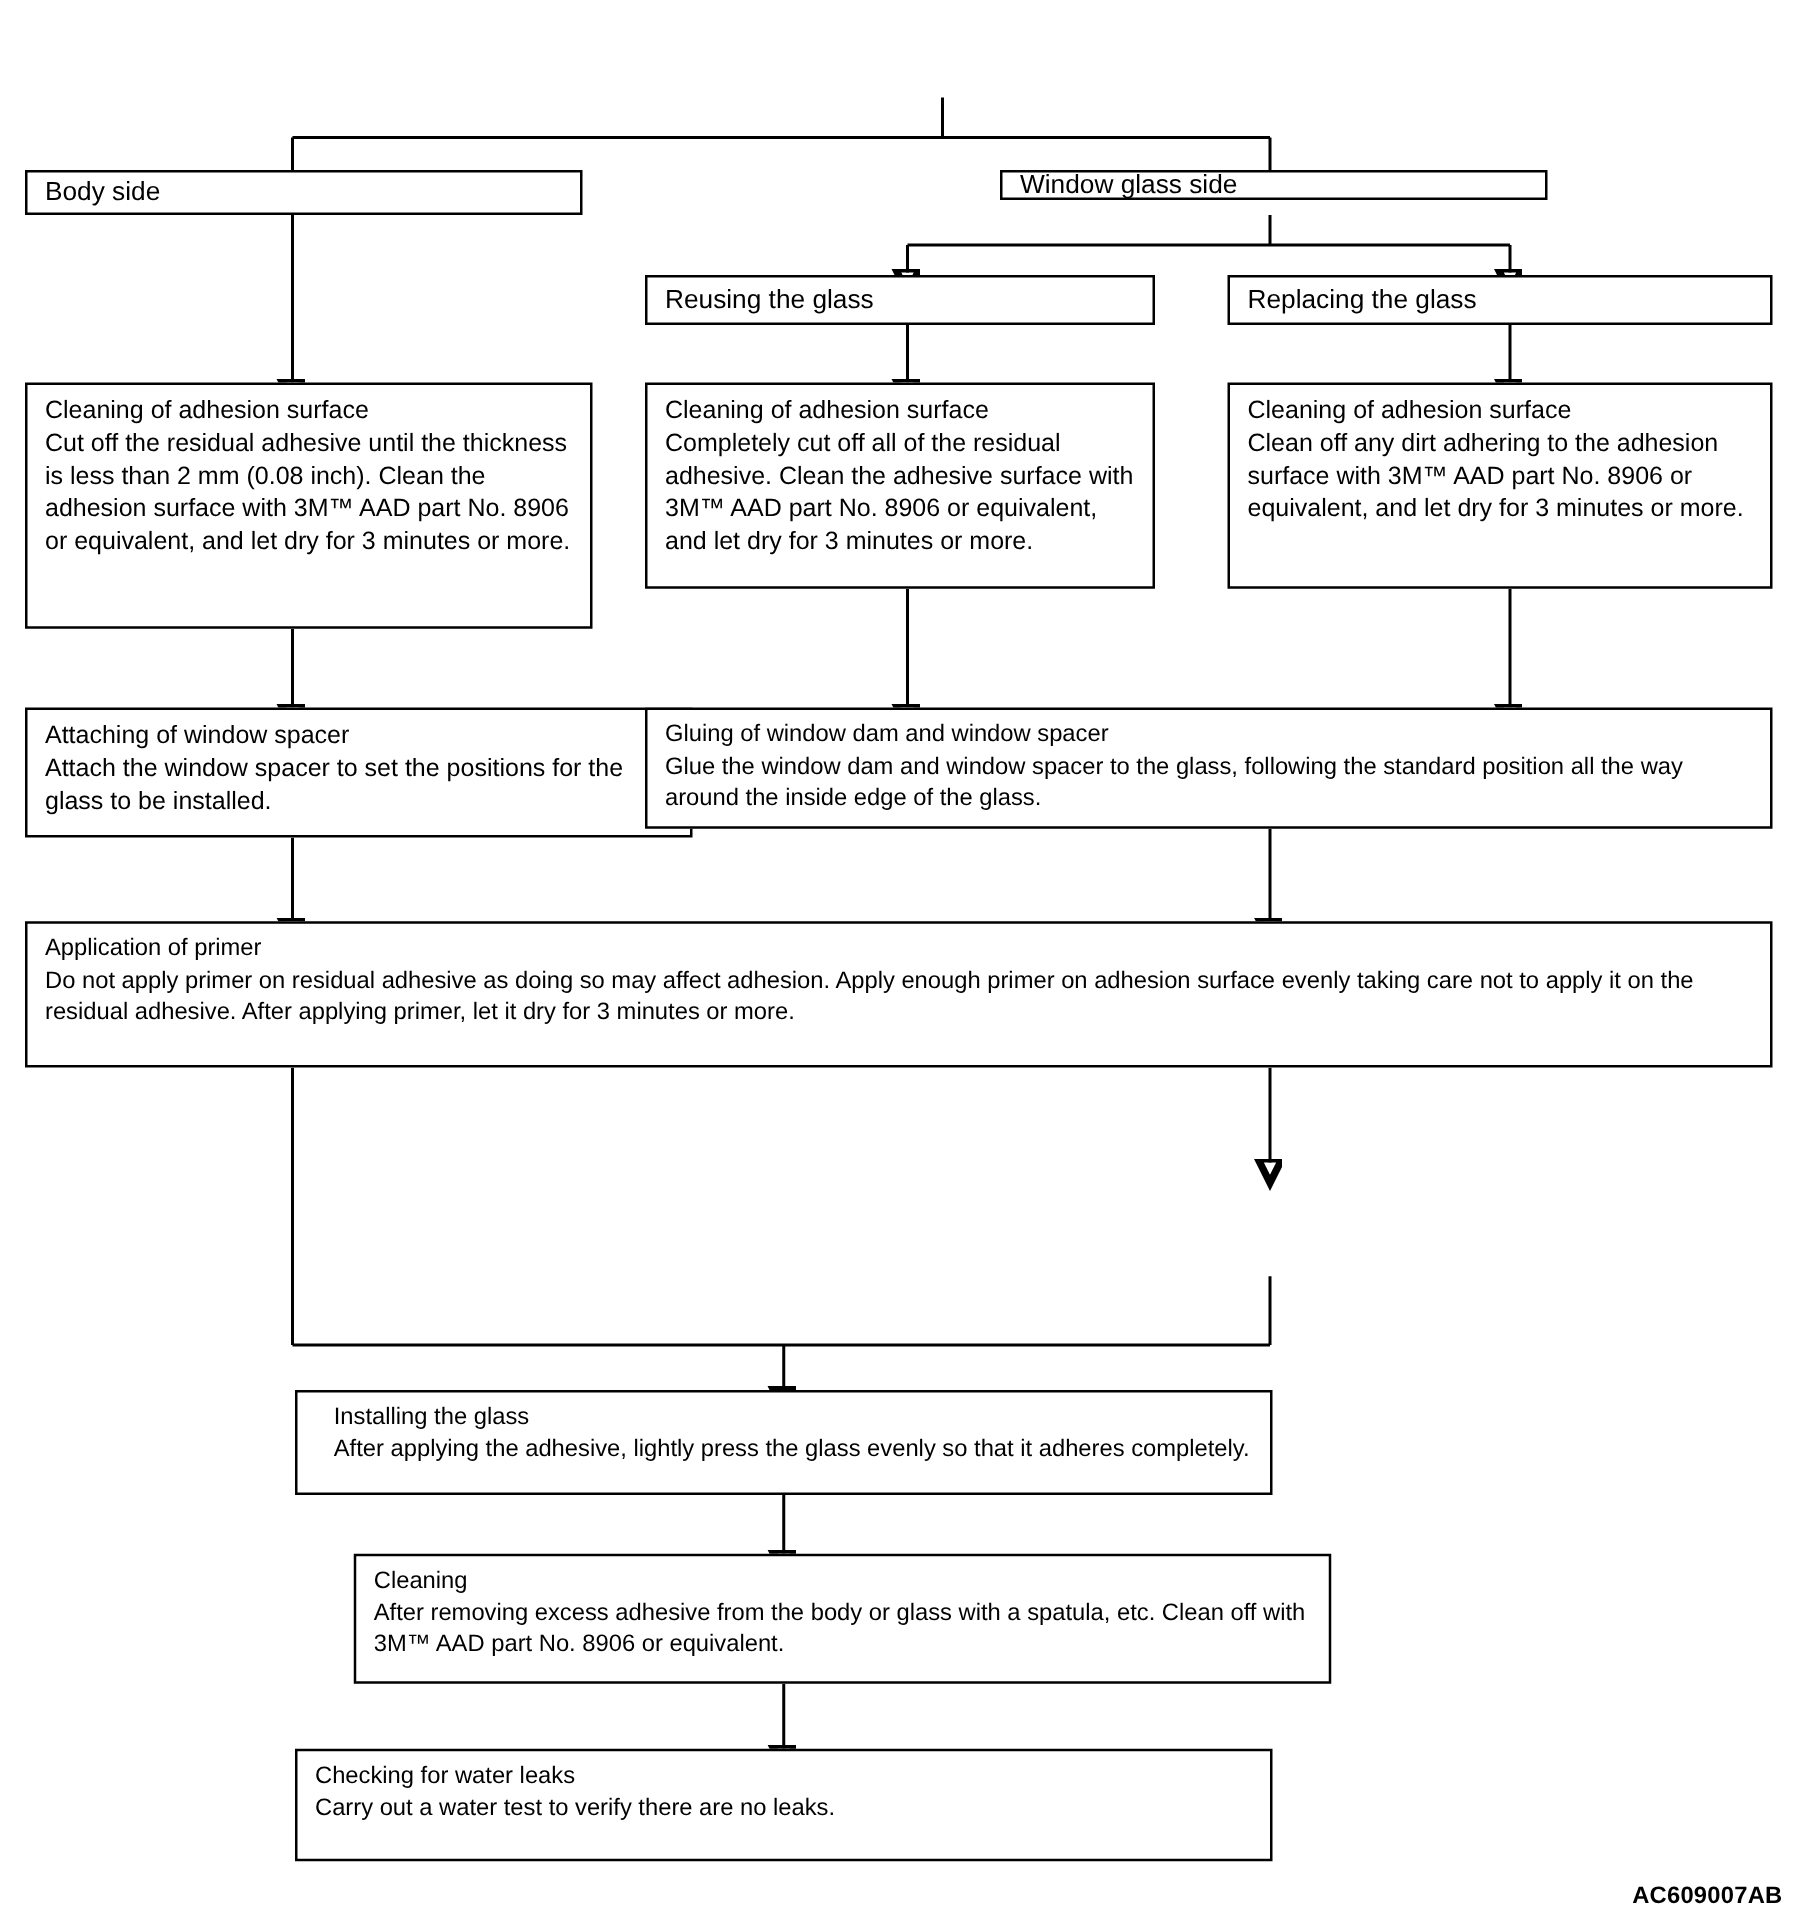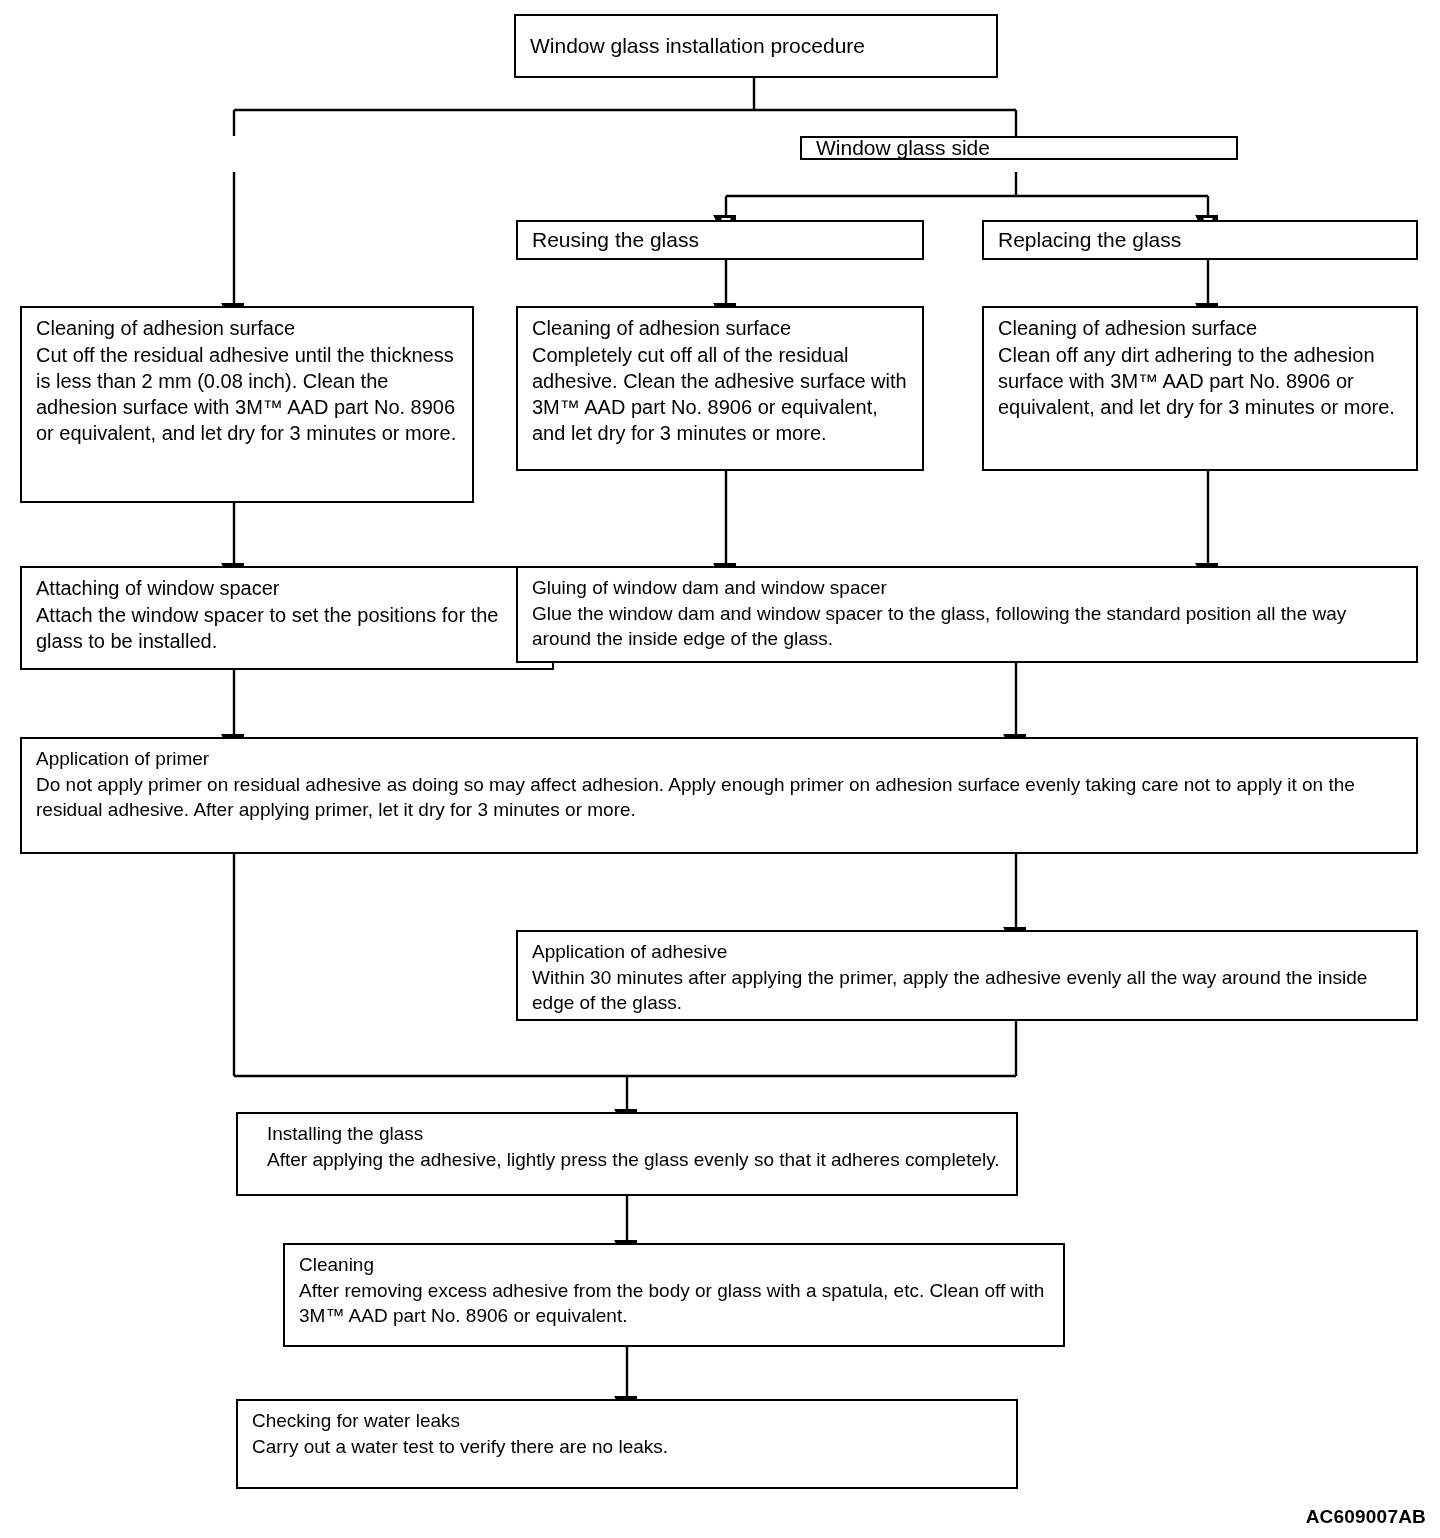--- a/index.html
+++ b/index.html
@@ -76,24 +76,24 @@
 
     <line x1="234" y1="1076" x2="1016" y2="1076"></line>
 
     <line x1="627" y1="1076" x2="627" y2="1112" marker-end="url(#ah)"></line>
 
     <line x1="627" y1="1196" x2="627" y2="1243" marker-end="url(#ah)"></line>
 
     <line x1="627" y1="1347" x2="627" y2="1399" marker-end="url(#ah)"></line>
   </svg>
 
-  <div class="box label-box" style="left:514px;top:14px;width:484px;height:64px;">
-    <span class="lbl">Window glass installation procedure</span>
+
+  <div class="box label-box" style="left:20px;top:136px;width:446px;height:36px;">
+    <span class="lbl">Body side</span>
   </div>
-
 
   <div class="box label-box" style="left:800px;top:136px;width:438px;height:24px;">
     <span class="lbl">Window glass side</span>
   </div>
 
   <div class="box label-box" style="left:516px;top:220px;width:408px;height:40px;">
     <span class="lbl">Reusing the glass</span>
   </div>
 
   <div class="box label-box" style="left:982px;top:220px;width:436px;height:40px;">
@@ -123,24 +123,20 @@
   <div class="box pad t-wide" style="left:516px;top:566px;width:902px;height:97px;">
     <span class="ttl">Gluing of window dam and window spacer</span>
     <span class="bdy">Glue the window dam and window spacer to the glass, following the standard position all the way around the inside edge of the glass.</span>
   </div>
 
   <div class="box pad t-wide" style="left:20px;top:737px;width:1398px;height:117px;">
     <span class="ttl">Application of primer</span>
     <span class="bdy">Do not apply primer on residual adhesive as doing so may affect adhesion. Apply enough primer on adhesion surface evenly taking care not to apply it on the residual adhesive. After applying primer, let it dry for 3 minutes or more.</span>
   </div>
 
-  <div class="box pad t-wide" style="left:516px;top:930px;width:902px;height:91px;">
-    <span class="ttl">Application of adhesive</span>
-    <span class="bdy">Within 30 minutes after applying the primer, apply the adhesive evenly all the way around the inside edge of the glass.</span>
-  </div>
 
   <div class="box pad t-wide" style="left:236px;top:1112px;width:782px;height:84px;padding-left:29px;">
     <span class="ttl">Installing the glass</span>
     <span class="bdy">After applying the adhesive, lightly  press the glass evenly so that it adheres completely.</span>
   </div>
 
   <div class="box pad t-wide" style="left:236px;top:1243px;width:782px;height:104px;margin-left:47px;">
     <span class="ttl">Cleaning</span>
     <span class="bdy">After removing excess adhesive from the body or glass with a spatula, etc. Clean off  with 3M™ AAD part No. 8906 or equivalent.</span>
   </div>

